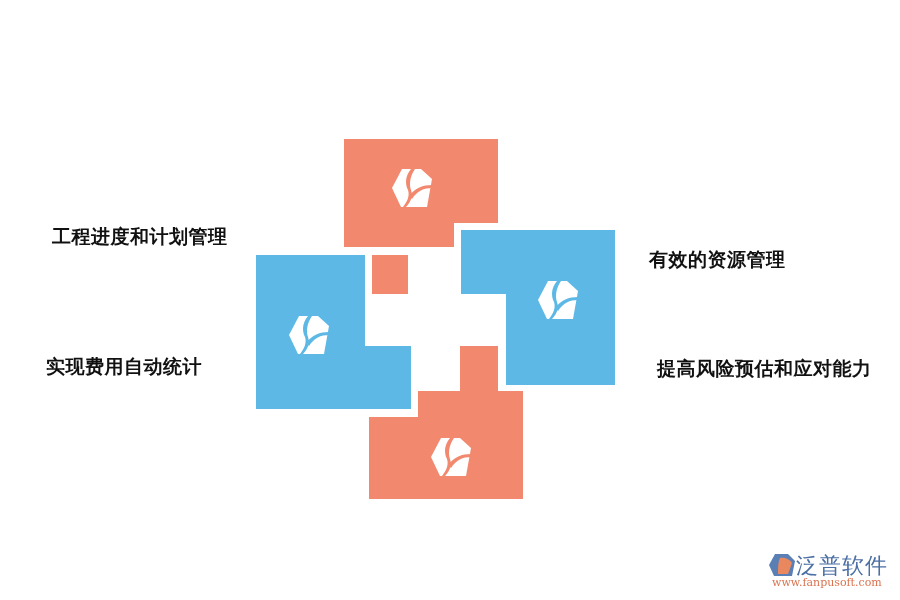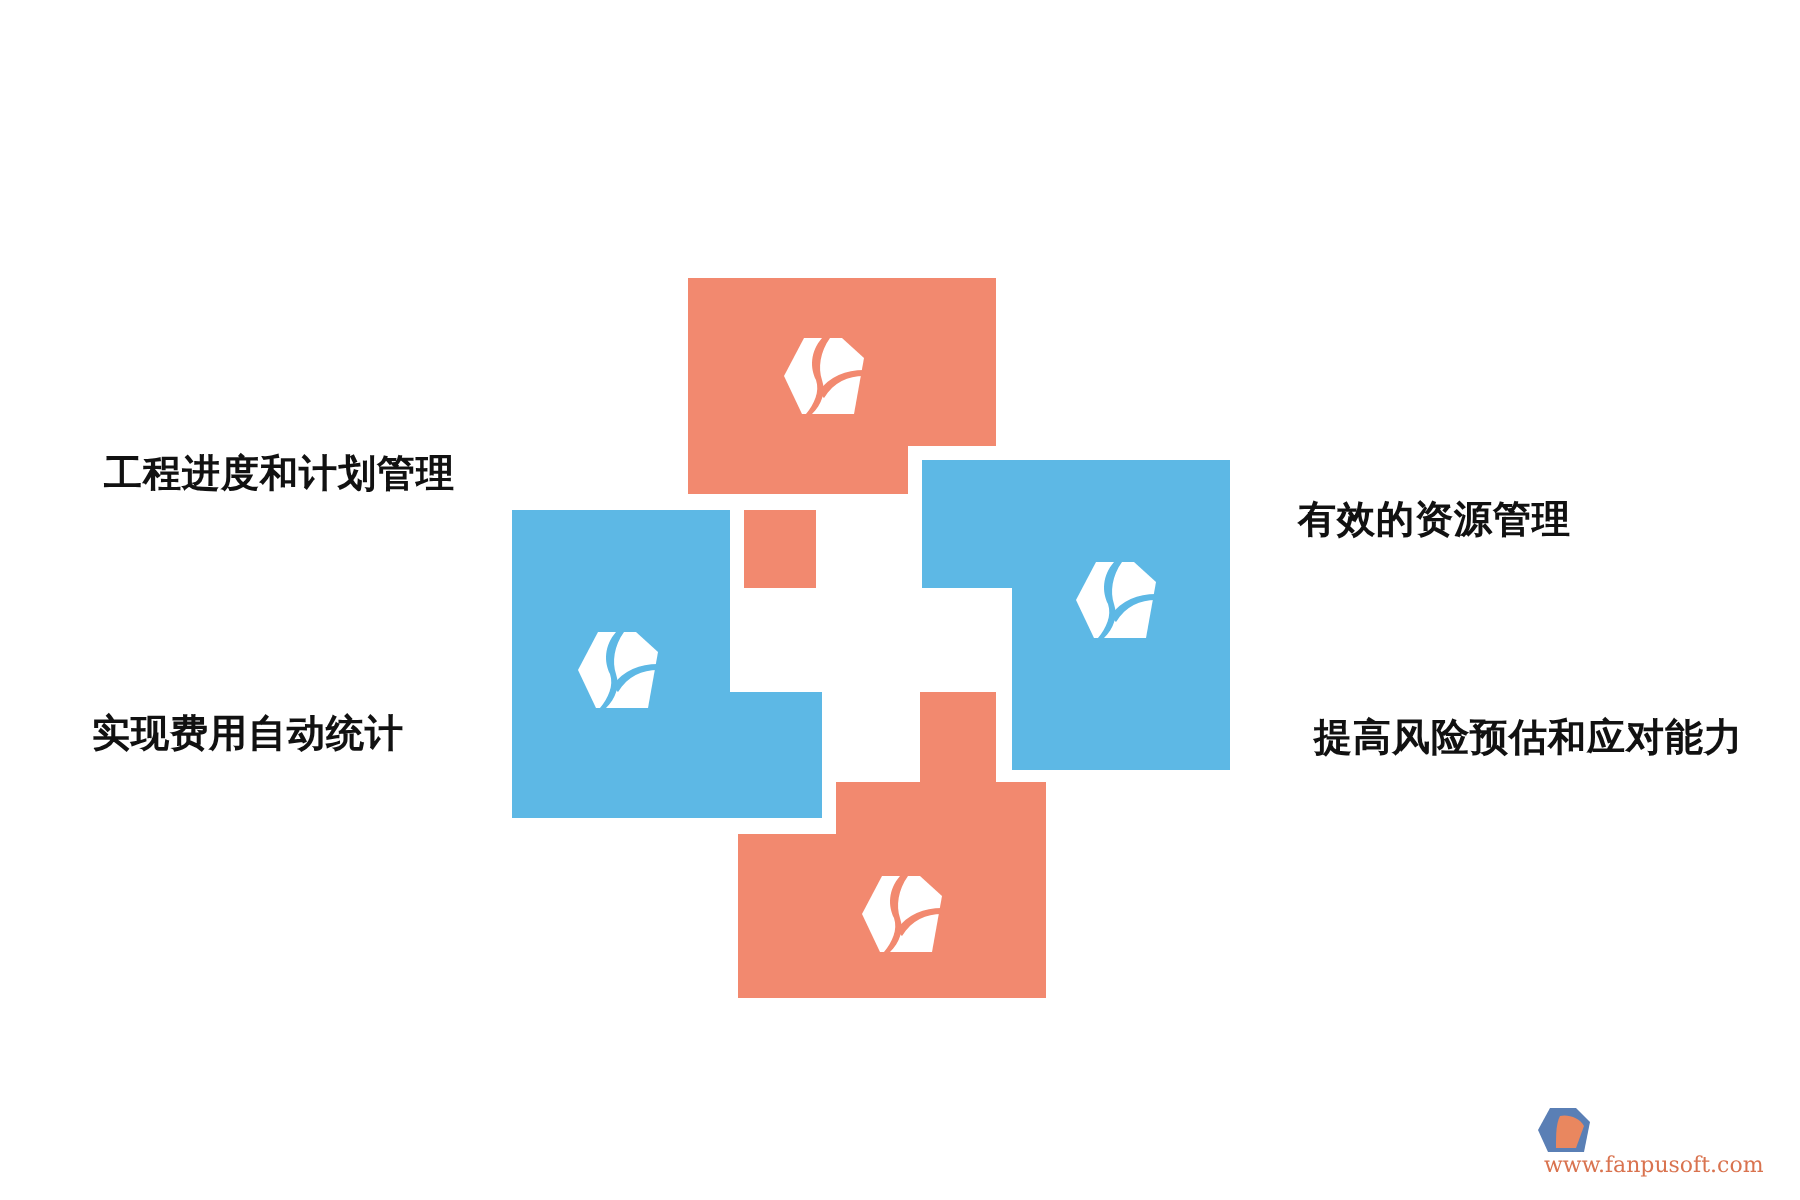--- a/index.html
+++ b/index.html
@@ -62,14 +62,15 @@
 <div class="label" style="left:52px; top:224px;">工程进度和计划管理</div>
 <div class="label" style="left:46px; top:354px;">实现费用自动统计</div>
 <div class="label" style="left:649px; top:247px;">有效的资源管理</div>
 <div class="label" style="left:657px; top:356px;">提高风险预估和应对能力</div>
 
 <div class="brand">
   <svg class="brand-logo" viewBox="0 0 28 24">
     <path d="M7 1 L20 1 L27 8 L24 23 L6 23 L1 12 Z" fill="#5a7fb5"></path>
     <path d="M12 5 C16 4 22 6 24 10 L20 21 L10 21 C10 14 10 9 12 5 Z" fill="#e9875f"></path>
   </svg>
+  <span class="brand-name">泛普软件</span>
   <span class="brand-url">www.fanpusoft.com</span>
 </div>
 
 </body></html>

